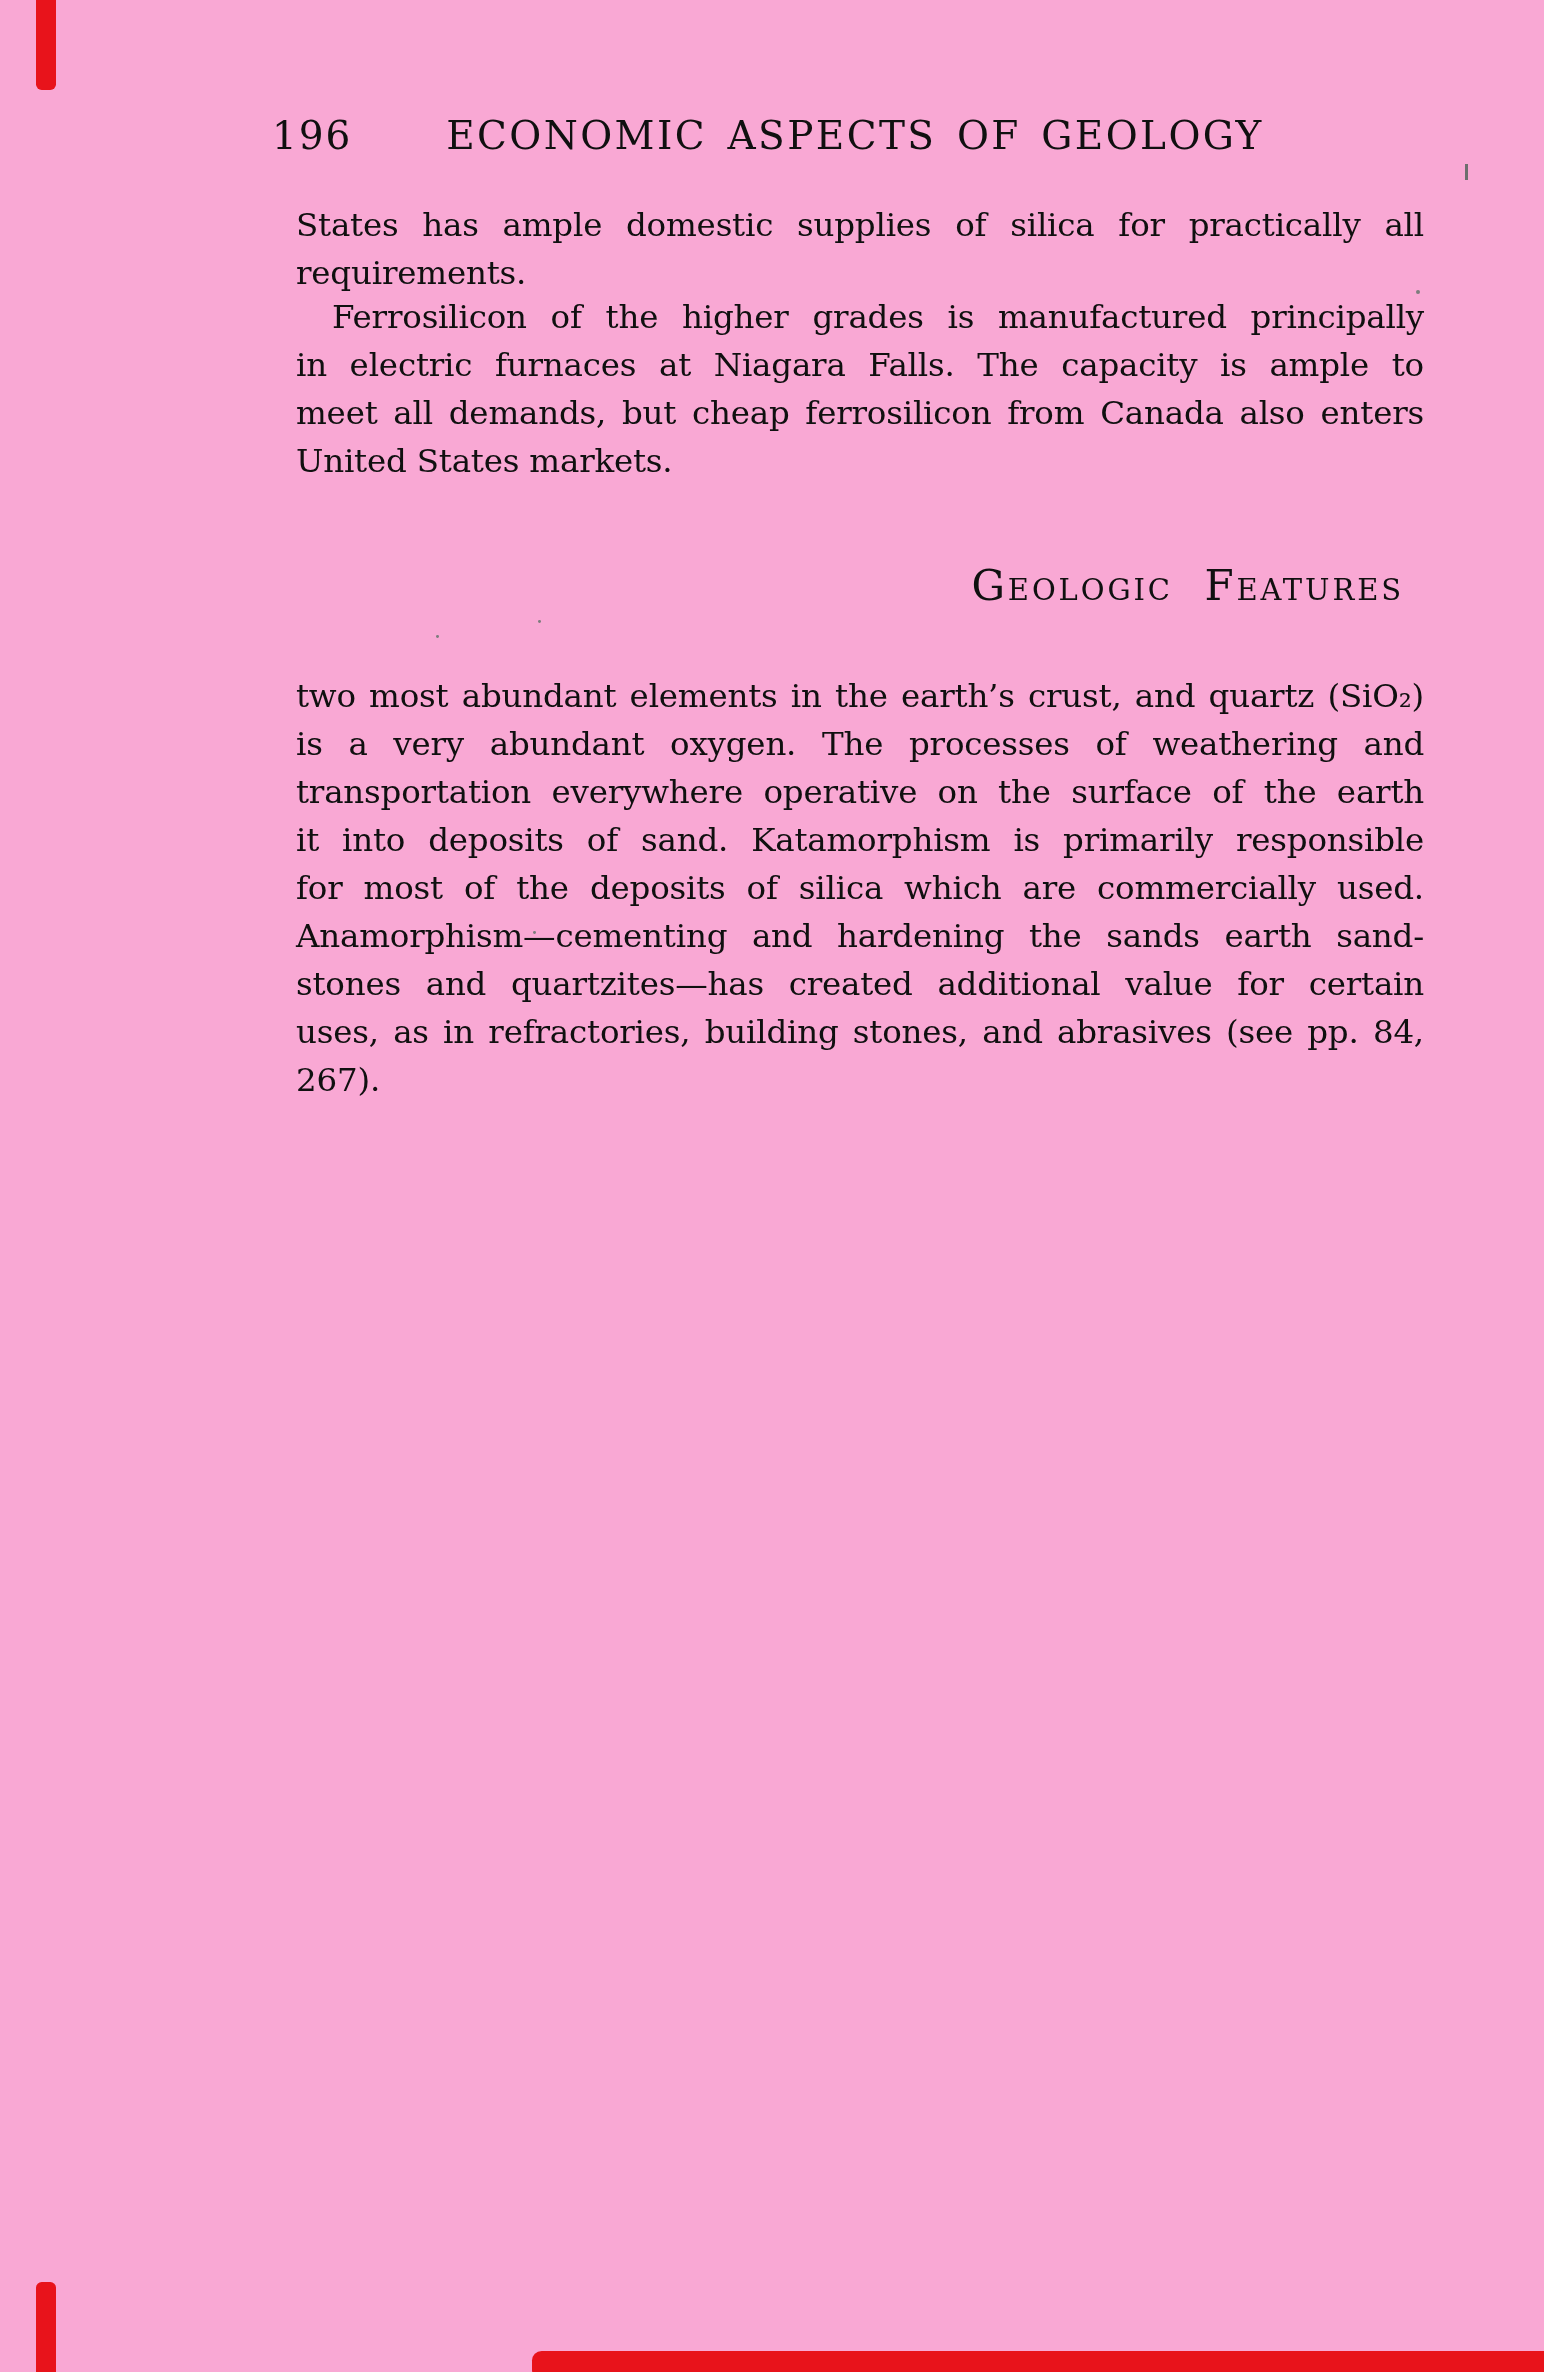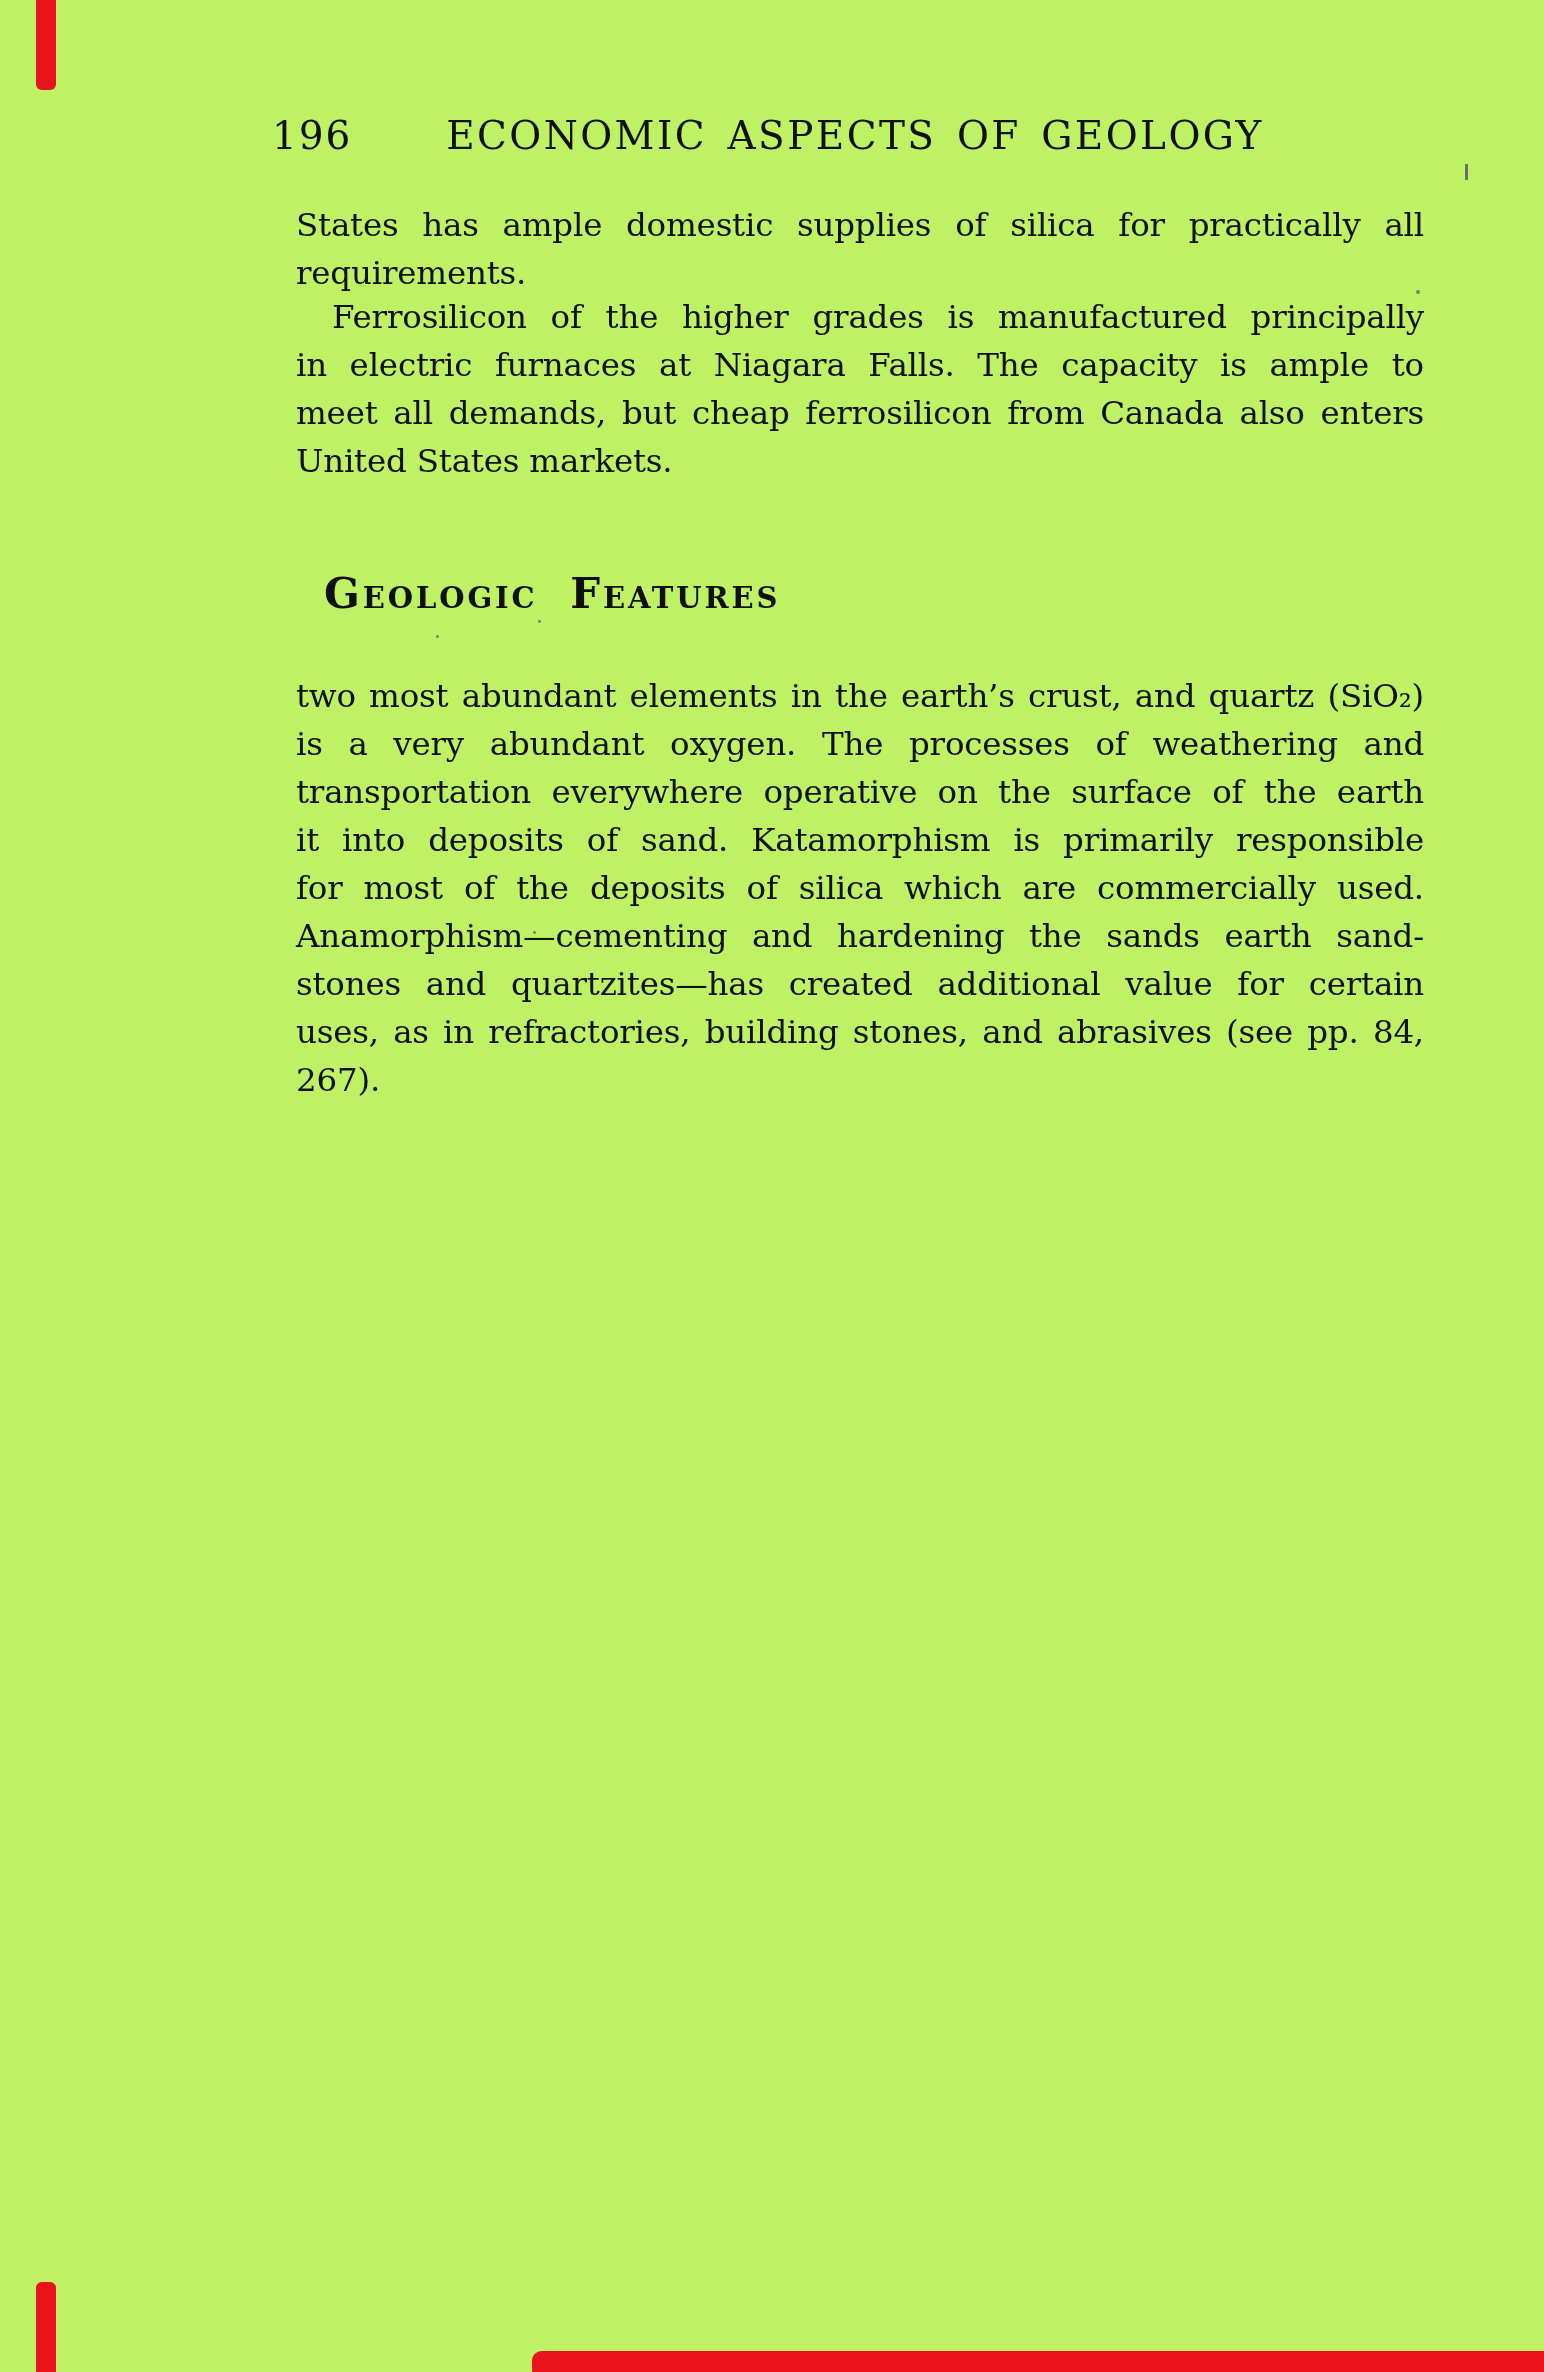--- a/index.html
+++ b/index.html
@@ -1,20 +1,20 @@
 <!DOCTYPE html>
 <html><head>
 <meta charset="utf-8">
 <style>
   html, body { margin: 0; padding: 0; background: #ffffff; }
   .page {
     position: relative;
     width: 1545px;
     height: 2373px;
-    background: #bef264;
+    background: #f9a8d4;
     overflow: hidden;
     font-family: "DejaVu Serif", serif;
     color: #101010;
   }
 
   
   .running-head {
     position: absolute;
     left: 272px; top: 113px;
     width: 1128px; height: 50px;
@@ -54,28 +54,28 @@
     white-space: normal;
   }
   .tline.lastline { text-align-last: left; -moz-text-align-last: left; }
   .tline.indent { text-indent: 36px; }
 
   
   .section-heading {
     position: absolute;
     left: 272px; top: 555px;
     width: 1128px;
-    margin: 12px;
+    margin: 4px;
     font-size: 42px;
-    font-weight: bold;
+    font-weight: normal;
     font-variant: small-caps;
     letter-spacing: 2.9px;
     word-spacing: 15.3px;
     line-height: 54px;
-    text-align: left;
+    text-align: right;
     text-indent: 40px;
   }
 
   
   .red-strip { position: absolute; background: #e8131b; }
   .red-strip.top-left    { left: 36px; top: 0;     width: 20px;  height: 90px; border-radius: 0 0 5.7px 5.7px; }
   .red-strip.bottom-left { left: 36px; bottom: 0;  width: 20px;  height: 91px; border-radius: 5.7px 5.7px 0 0; }
   .red-strip.bottom      { left: 532px; right: 0; bottom: 0;     height: 22px; border-radius: 9.6px 0 0 1.9px; }
 
   

